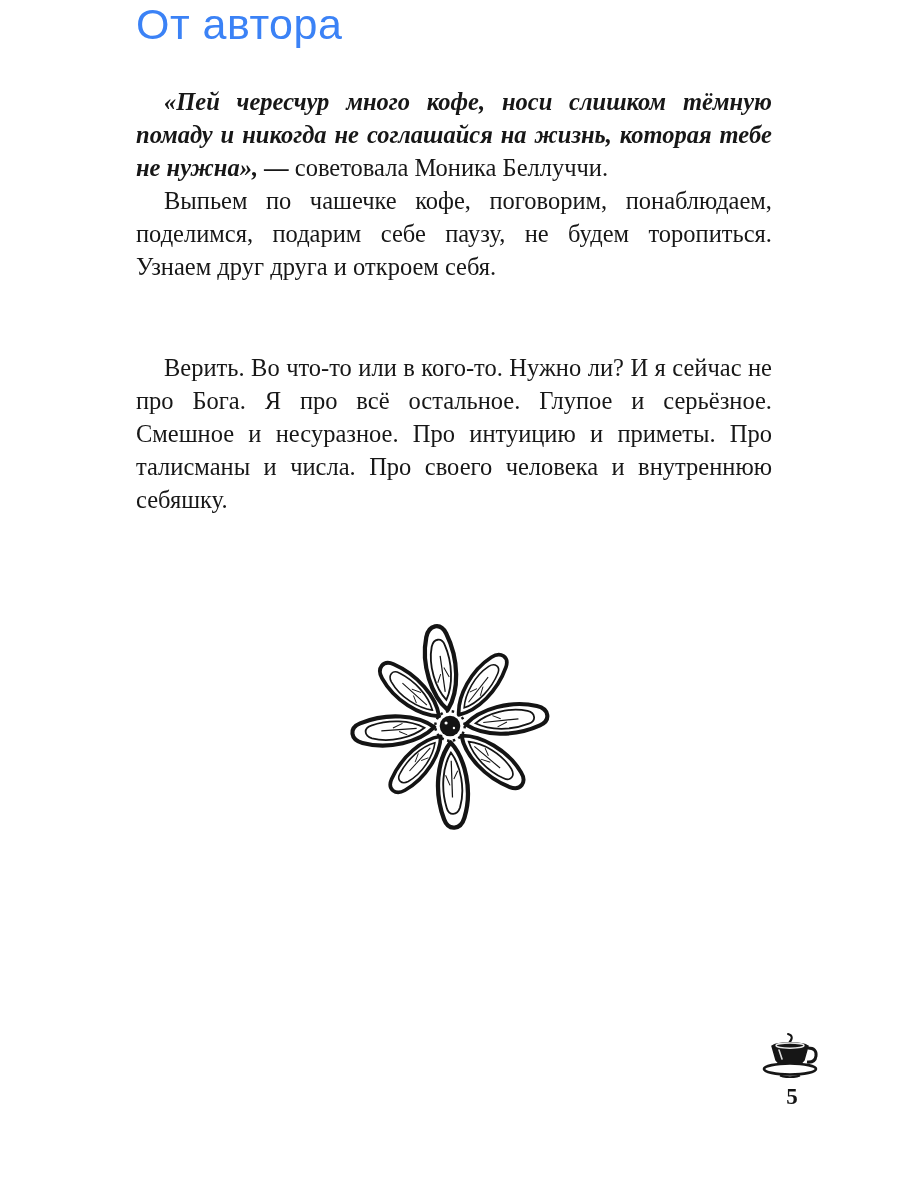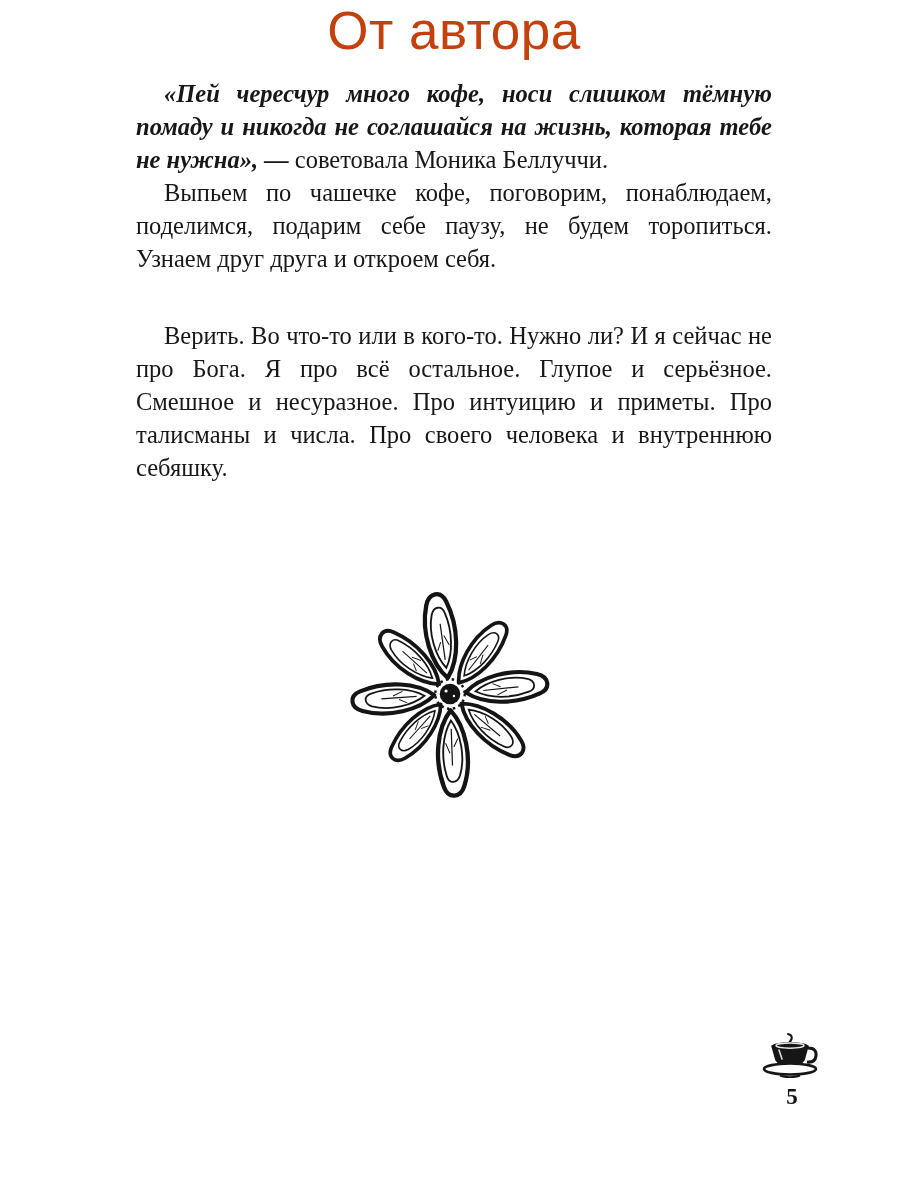--- a/index.html
+++ b/index.html
@@ -11,39 +11,39 @@
     color: #1a1a1a;
     font-family: "Liberation Serif", serif;
     overflow: hidden;
   }
   .text-block {
     padding: 0 128px 0 136px;
   }
   h1.chapter-title {
     font-family: "Liberation Sans", sans-serif;
     font-weight: 400;
-    font-size: 53px;
+    font-size: 43px;
     letter-spacing: 0.5px;
-    color: #c2410c;
-    text-align: center;
+    color: #3b82f6;
+    text-align: left;
     margin: 0;
     padding: 0;
   }
   .title-author { padding-top: 86px; }
   .title-prologue { padding-top: 34px; }
   .para {
     font-size: 24.5px;
     line-height: 33px;
     text-align: justify;
     text-indent: 28px;
     margin: 0;
     color: #171717;
   }
-  .first-para { margin-top: 16px; }
-  .after-heading { margin-top: 44px; }
+  .first-para { margin-top: 36px; }
+  .after-heading { margin-top: 68px; }
   .quote {
     font-style: italic;
     font-weight: bold;
   }
   .attribution { font-style: normal; font-weight: normal; }
   .illustration {
     margin-top: 92px;
     text-align: center;
   }
   .footer {

